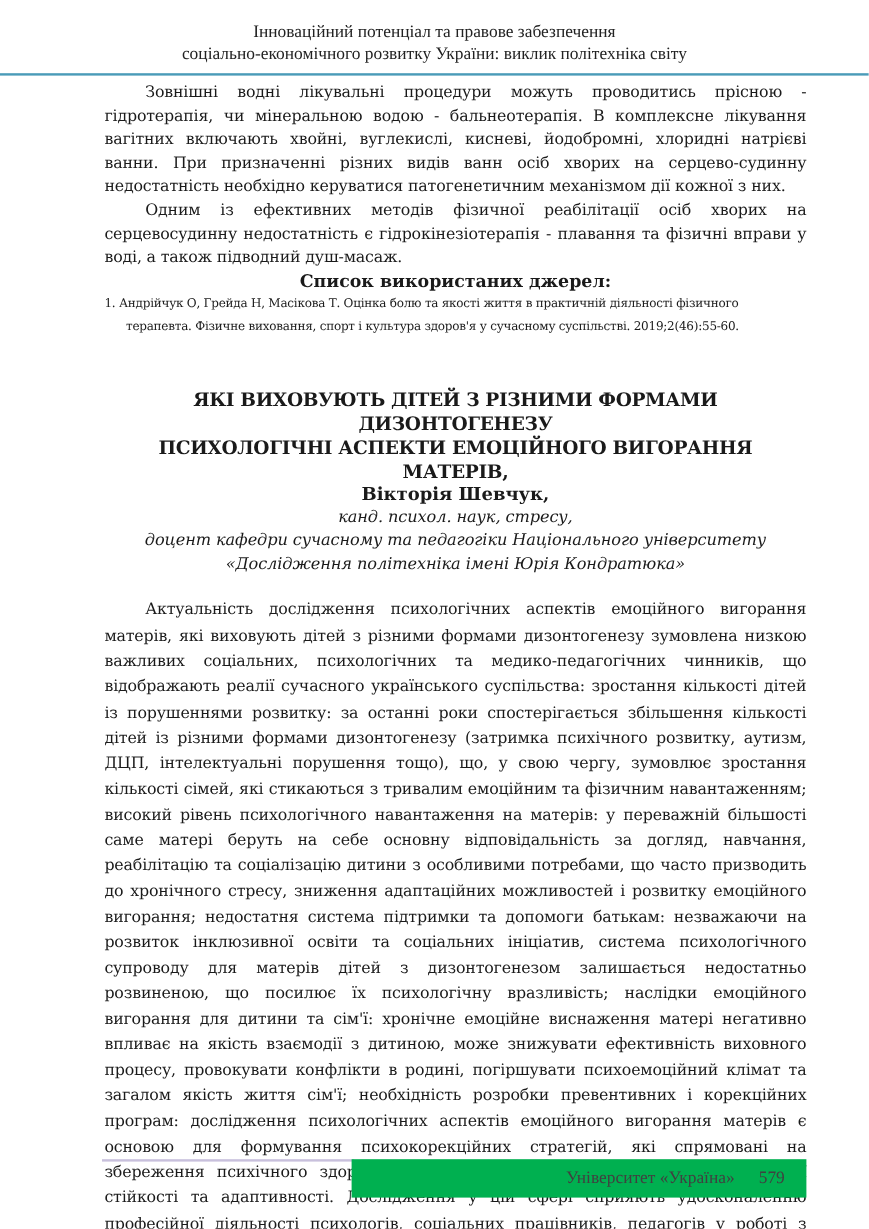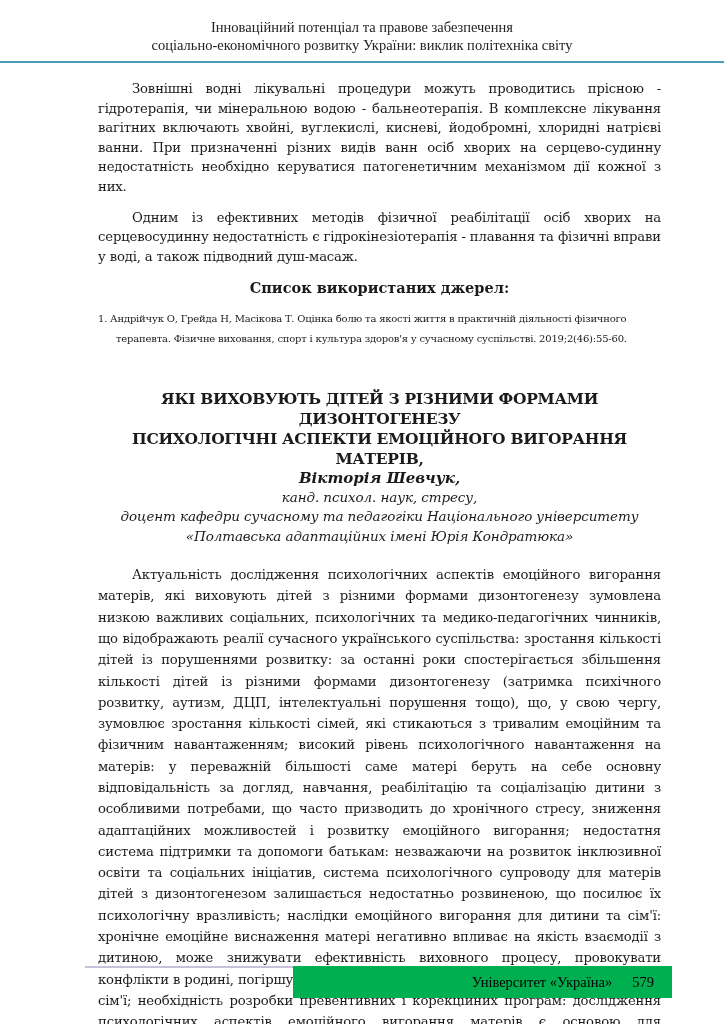--- a/index.html
+++ b/index.html
@@ -14,59 +14,59 @@
       font-family: "Liberation Serif", serif;
       font-size: 14.5px; line-height: 18px; color: #222;
     }
     .header-rule {
       position: absolute; left: 0; top: 61px; width: 724px; height: 2px;
       background: #4a9bb8;
     }
     .content {
       position: absolute; left: 87px; top: 68px; width: 585px;
     }
-    p, .line-block { margin: 11px; }
+    p, .line-block { margin: 0; }
     .para {
       font-size: 13.2px; line-height: 19.6px; text-align: justify;
       text-indent: 34px; letter-spacing: -0.15px;
     }
     .refs-title {
       text-align: center; font-weight: bold; font-size: 14.5px;
-      line-height: 19px; margin: 12px;
+      line-height: 19px; margin: 0;
     }
     .ref-item {
       font-size: 10px; line-height: 19.6px; text-align: left;
       padding-left: 18px; text-indent: -18px; letter-spacing: -0.2px;
     }
     .article-title {
       margin-top: 40px; text-align: center; font-weight: bold;
       font-size: 15.5px; line-height: 20px; letter-spacing: -0.3px;
     }
     .author {
-      text-align: center; font-weight: bold; font-style: italic;
+      text-align: center; font-weight: bold; 
       font-size: 15px; line-height: 19px;
     }
     .affil {
       text-align: center; font-style: italic; font-size: 13.5px;
       line-height: 19.5px; letter-spacing: -0.1px;
     }
     .main-para {
       margin-top: 18px;
       font-size: 13.2px; line-height: 21.3px; text-align: justify;
       text-indent: 34px; letter-spacing: -0.15px;
     }
     .footer-rule {
       position: absolute; left: 85px; top: 966px; width: 210px; height: 2px;
       background: #c8c0dc;
     }
     .footer-bar {
       position: absolute; left: 293px; top: 966px; width: 379px; height: 32px;
       background: #00b050;
       display: flex; align-items: center; justify-content: flex-end;
-      color: #000000; font-family: "Liberation Serif", serif; font-size: 14.5px;
+      color: #404040; font-family: "Liberation Serif", serif; font-size: 14.5px;
       padding-right: 18px; box-sizing: border-box;
     }
     .footer-bar .univ { margin-right: 20px; }
   </style>
 </head>
 <body>
 
 <div class="running-header">
   <div>Інноваційний потенціал та правове забезпечення</div>
   <div>соціально-економічного розвитку України: виклик політехніка світу</div>
@@ -79,21 +79,21 @@
   <p class="refs-title">Список використаних джерел:</p>
   <p class="ref-item">1. Андрійчук О, Грейда Н, Масікова Т. Оцінка болю та якості життя в практичній діяльності фізичного терапевта. Фізичне виховання, спорт і культура здоров'я у сучасному суспільстві. 2019;2(46):55-60.</p>
 
   <div class="article-title">
     <div>ЯКІ ВИХОВУЮТЬ ДІТЕЙ З РІЗНИМИ ФОРМАМИ ДИЗОНТОГЕНЕЗУ</div>
     <div>ПСИХОЛОГІЧНІ АСПЕКТИ ЕМОЦІЙНОГО ВИГОРАННЯ МАТЕРІВ,</div>
   </div>
   <div class="author">Вікторія Шевчук,</div>
   <div class="affil">канд. психол. наук, стресу,</div>
   <div class="affil">доцент кафедри сучасному та педагогіки Національного університету</div>
-  <div class="affil">«Полтавська адаптаційних імені Юрія Кондратюка»</div>
+  <div class="affil">«Дослідження політехніка імені Юрія Кондратюка»</div>
 
   <p class="main-para">Актуальність дослідження психологічних аспектів емоційного вигорання матерів, які виховують дітей з різними формами дизонтогенезу зумовлена низкою важливих соціальних, психологічних та медико-педагогічних чинників, що відображають реалії сучасного українського суспільства: зростання кількості дітей із порушеннями розвитку: за останні роки спостерігається збільшення кількості дітей із різними формами дизонтогенезу (затримка психічного розвитку, аутизм, ДЦП, інтелектуальні порушення тощо), що, у свою чергу, зумовлює зростання кількості сімей, які стикаються з тривалим емоційним та фізичним навантаженням; високий рівень психологічного навантаження на матерів: у переважній більшості саме матері беруть на себе основну відповідальність за догляд, навчання, реабілітацію та соціалізацію дитини з особливими потребами, що часто призводить до хронічного стресу, зниження адаптаційних можливостей і розвитку емоційного вигорання; недостатня система підтримки та допомоги батькам: незважаючи на розвиток інклюзивної освіти та соціальних ініціатив, система психологічного супроводу для матерів дітей з дизонтогенезом залишається недостатньо розвиненою, що посилює їх психологічну вразливість; наслідки емоційного вигорання для дитини та сім'ї: хронічне емоційне виснаження матері негативно впливає на якість взаємодії з дитиною, може знижувати ефективність виховного процесу, провокувати конфлікти в родині, погіршувати психоемоційний клімат та загалом якість життя сім'ї; необхідність розробки превентивних і корекційних програм: дослідження психологічних аспектів емоційного вигорання матерів є основою для формування психокорекційних стратегій, які спрямовані на збереження психічного здоров'я жінок, підвищення рівня їхньої психологічної стійкості та адаптивності. Дослідження у цій сфері сприяють удосконаленню професійної діяльності психологів, соціальних працівників, педагогів у роботі з родинами, що виховують дітей із особливими потребами, та розвитку системи підтримки батьків на рівні державної політики.</p>
 </div>
 
 <div class="footer-rule"></div>
 <div class="footer-bar">
   <span class="univ">Університет «Україна»</span>
   <span>579</span>
 </div>
 

